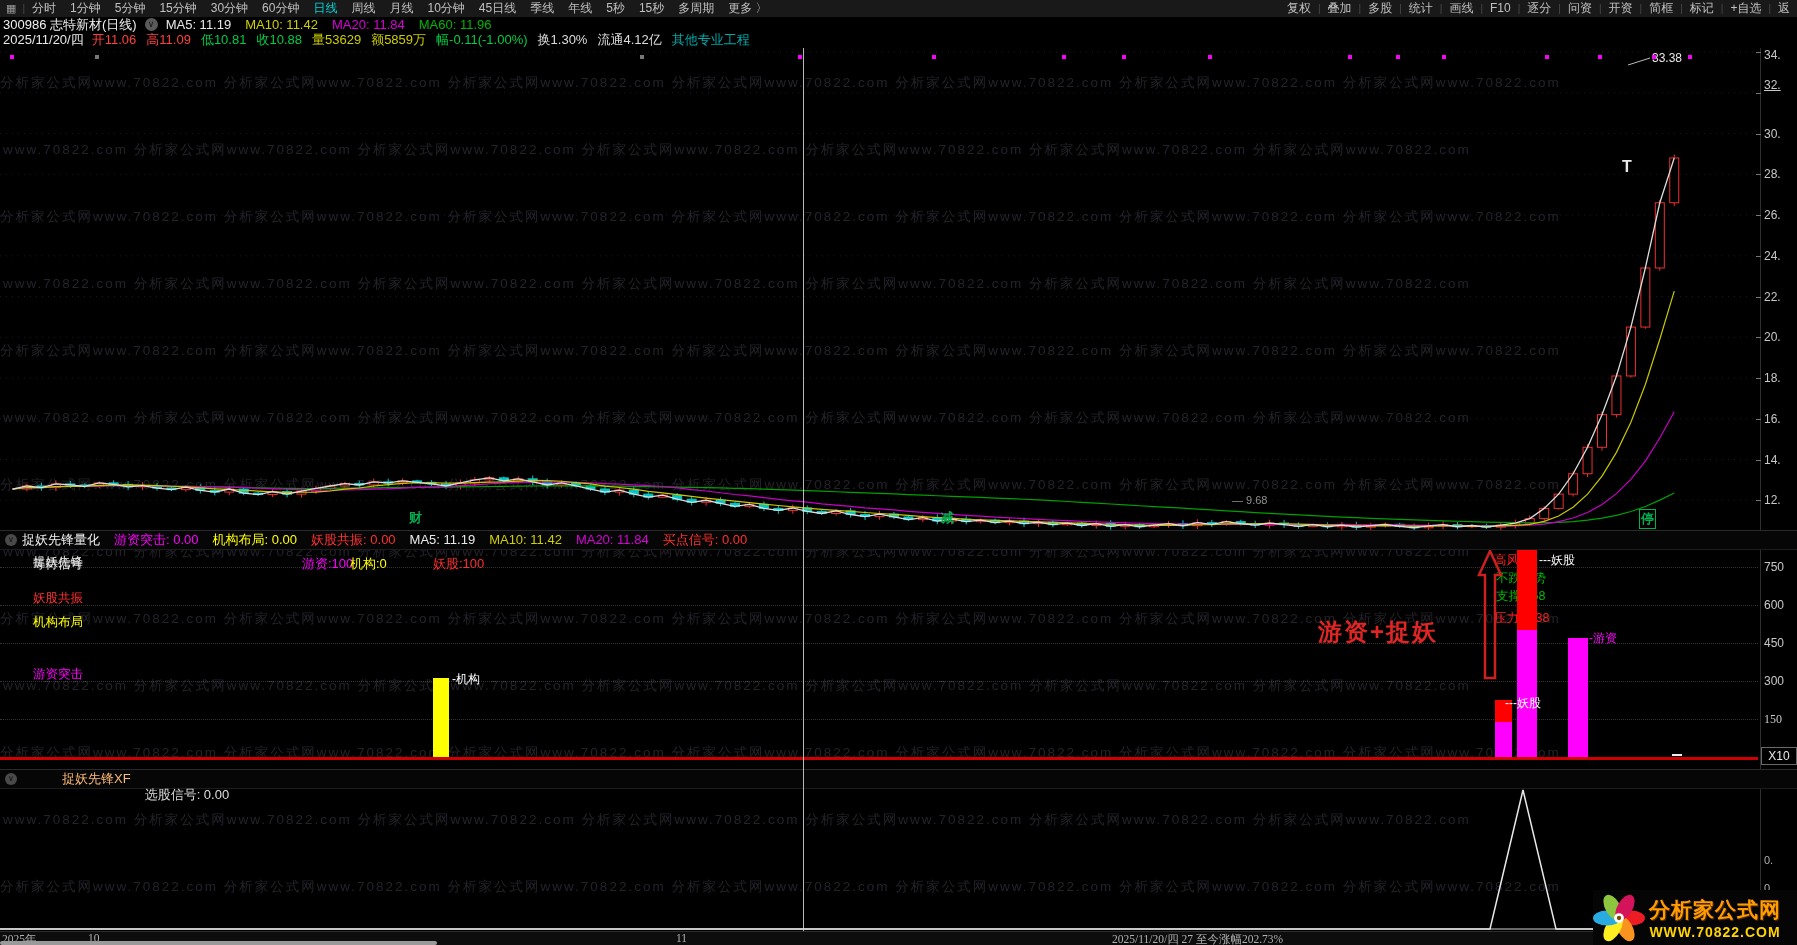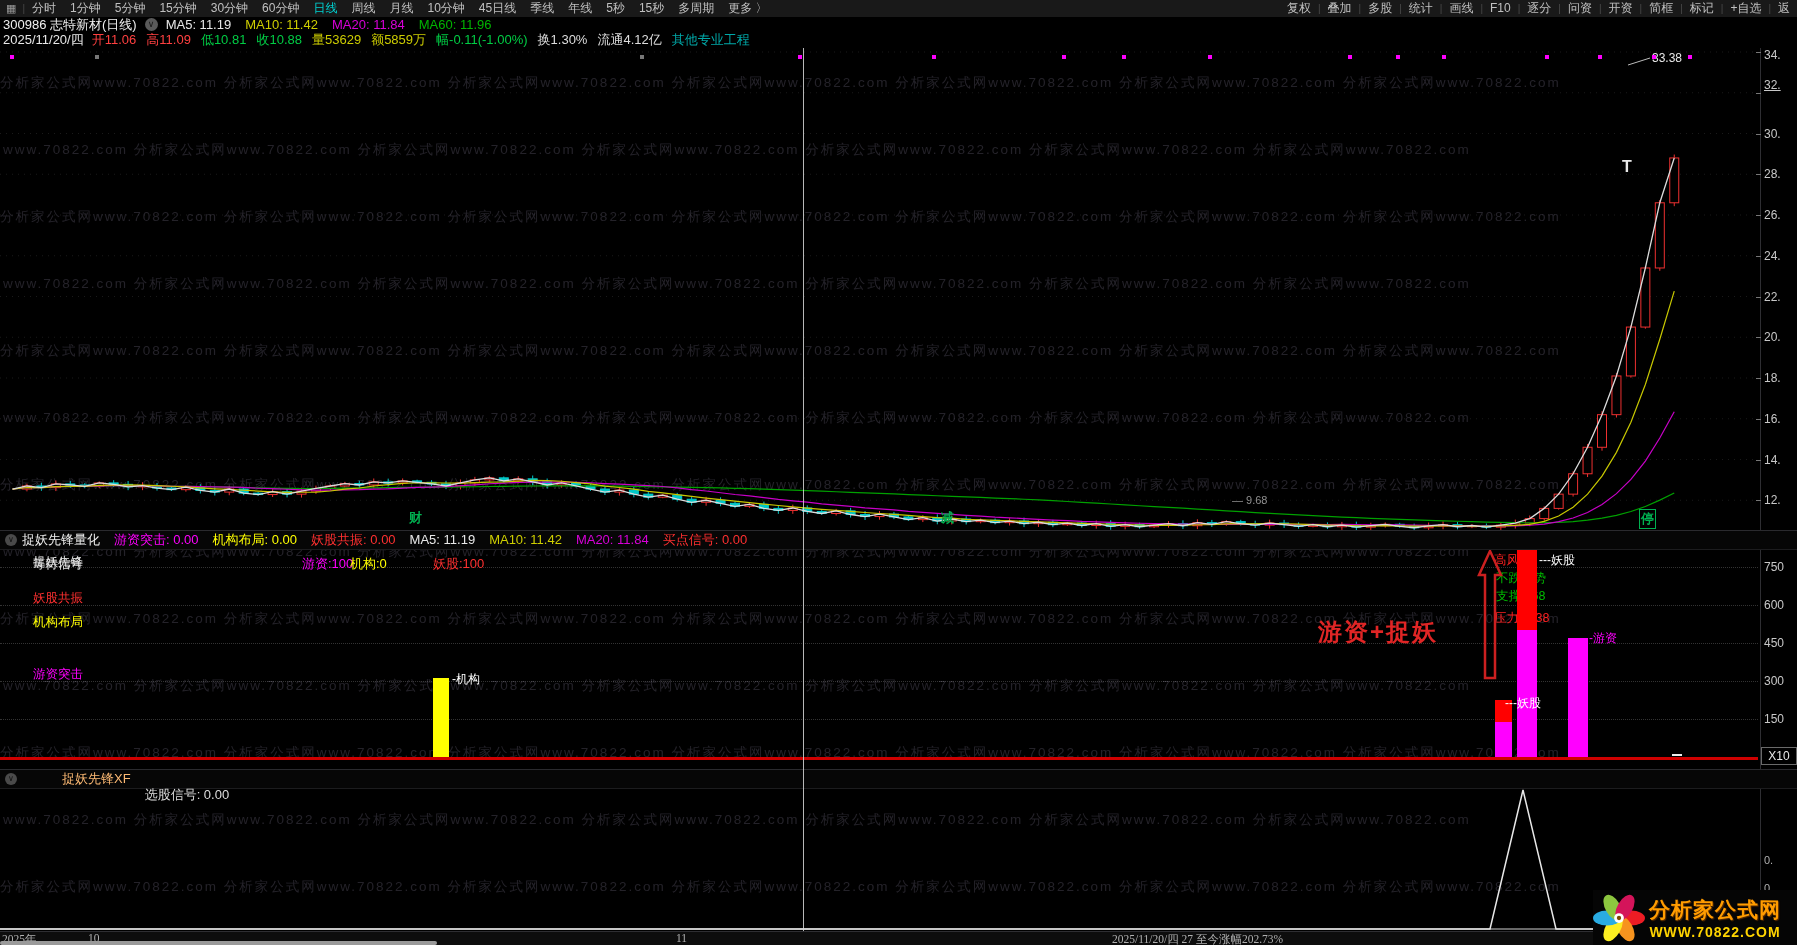--- a/index.html
+++ b/index.html
@@ -495,21 +495,21 @@
         <div class="leftline" style="top: 90px; color: rgb(255, 0, 255); margin-top: 28px;">游资突击</div>
         <div class="valitem" style="left: 262px; color: rgb(255, 0, 255); margin-left: 40px;">游资:100</div>
         <div class="valitem" style="left: 350px; color: rgb(255, 255, 0);">机构:0</div>
         <div class="valitem" style="left: 433px; color: rgb(255, 48, 48);">妖股:100</div>
       </div>
     <div id="mid-ylabels">
         <div class="ylab" style="top: 512px;">750</div>
         <div class="ylab" style="top: 550px;">600</div>
         <div class="ylab" style="top: 588px;">450</div>
         <div class="ylab" style="top: 626px;">300</div>
-        <div class="ylab" style="top: 664px;">150</div>
+        <div class="ylab" style="top: 664px; font-family: Liberation Serif, serif;">150</div>
       </div>
     <div id="x10box">X10</div>
 
     <div class="indheader" style="top:721px;">
       <span class="collapse">∨</span>
       <span class="hfield" style="color:#fdba74;margin-left:40px;">捉妖先锋XF</span>
       <span class="hfield" style="color:#dddddd;margin-top:31px;">选股信号: 0.00</span>
     </div>
 
     <div id="bot-panel">

